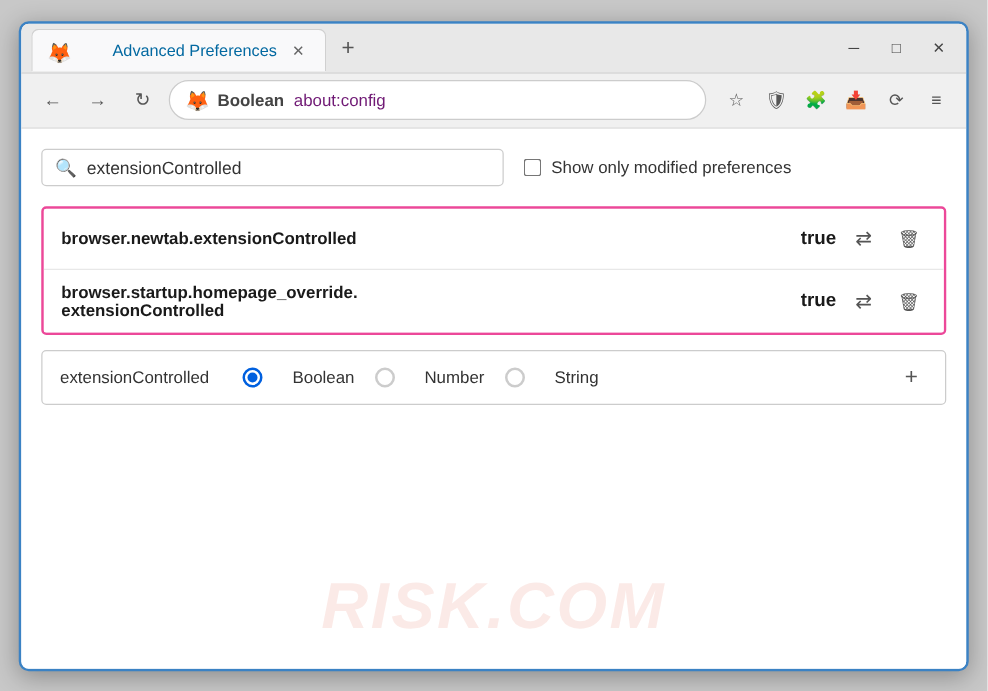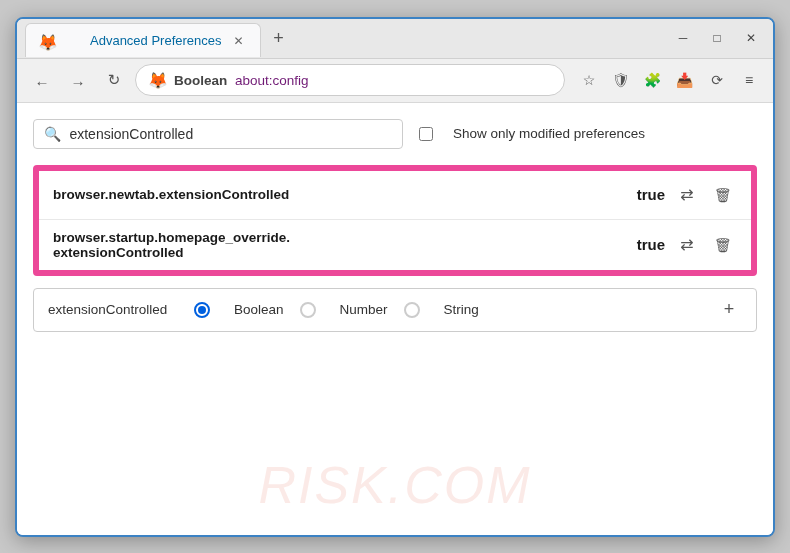--- a/index.html
+++ b/index.html
@@ -219,36 +219,36 @@
       outline: none;
       font-size: 14px;
       color: #333;
       width: 100%;
       background: transparent;
     }
 
     .checkbox-label {
       display: flex;
       align-items: flex-end;
-      gap: 20px;
+      gap: 8px;
       font-size: 13.5px;
       color: #333;
       cursor: pointer;
       white-space: nowrap;
     }
 
     .checkbox-label input[type=checkbox] {
       width: 14px;
       height: 14px;
       cursor: pointer;
     }
 
     
     .prefs-table {
-      border: 6px solid #ec4899;
+      border: 2px solid #ec4899;
       border-radius: 4px;
       overflow: hidden;
       margin-bottom: 12px;
     }
 
     .pref-row {
       display: flex;
       align-items: center;
       padding: 10px 14px;
       border-bottom: 1px solid #e8e8e8;
@@ -363,21 +363,21 @@
       border-radius: 3px;
     }
 
     
     .watermark {
       position: absolute;
       bottom: 20px;
       left: 50%;
       transform: translateX(-50%);
       font-size: 52px;
-      font-weight: 400;
+      font-weight: 700;
       color: rgba(220, 80, 60, 0.12);
       white-space: nowrap;
       pointer-events: none;
       letter-spacing: 2px;
       font-style: italic;
     }
 
     
     .swap-icon::before { content: '⇄'; font-size: 16px; }
   </style>

